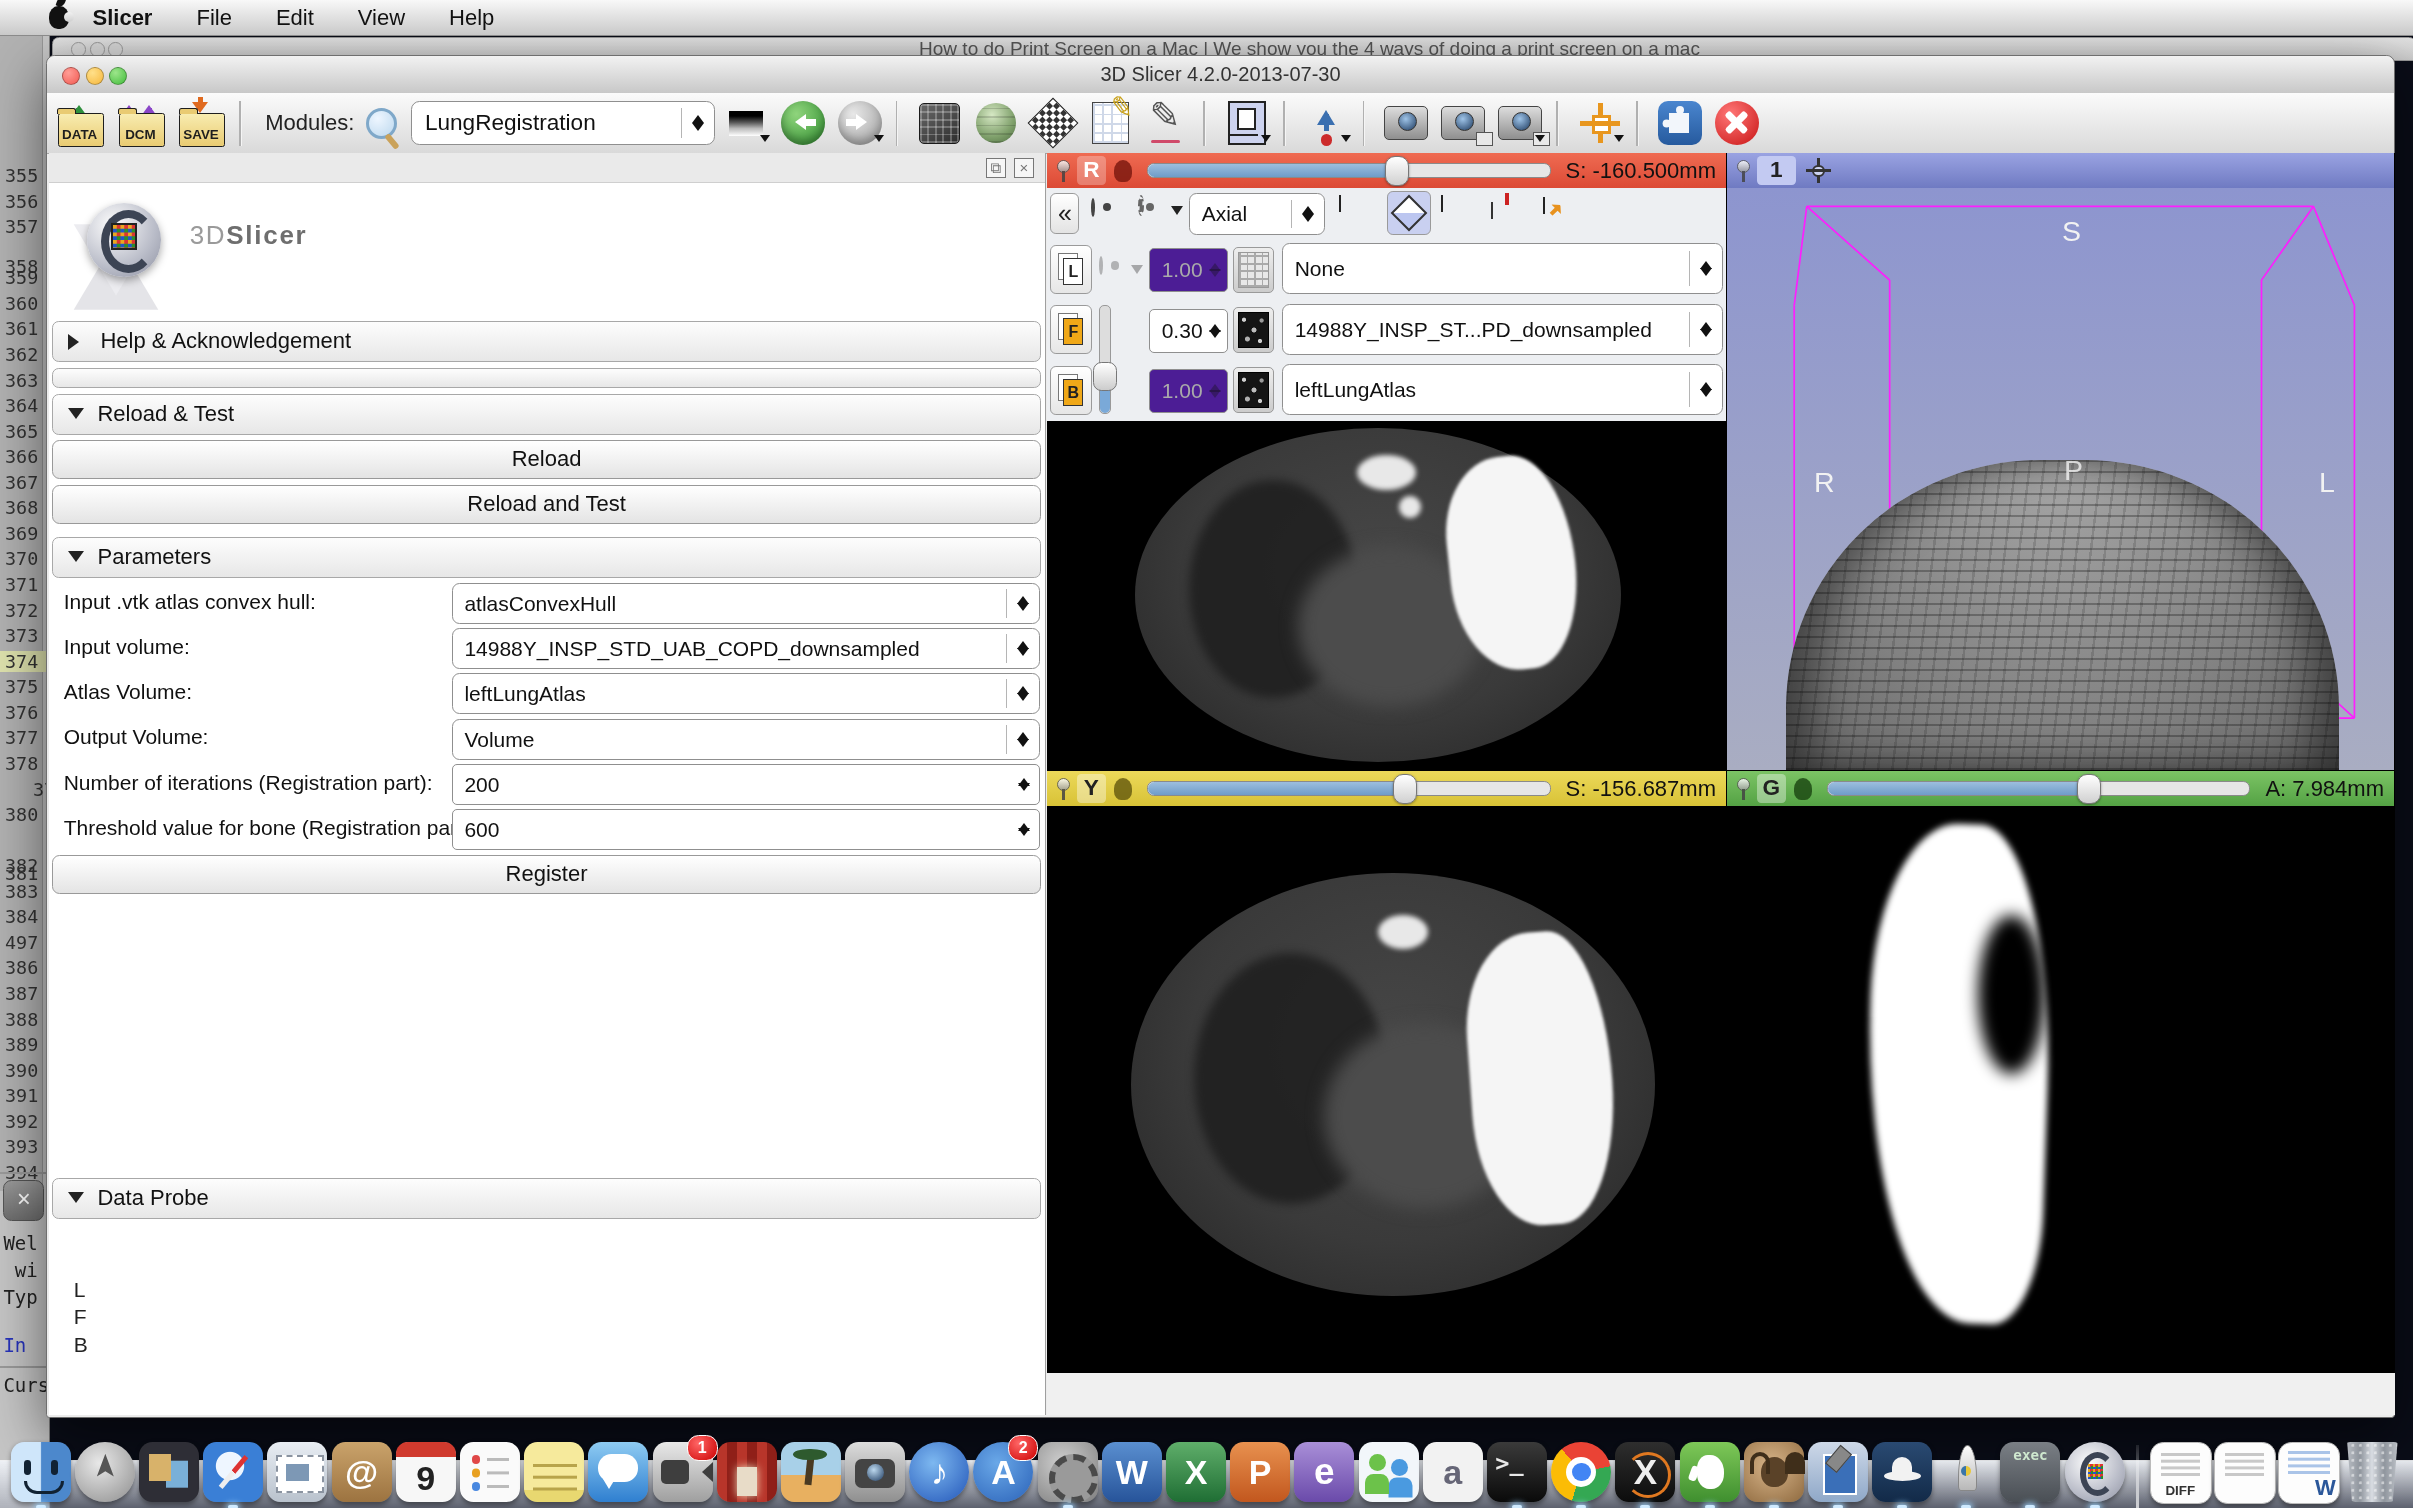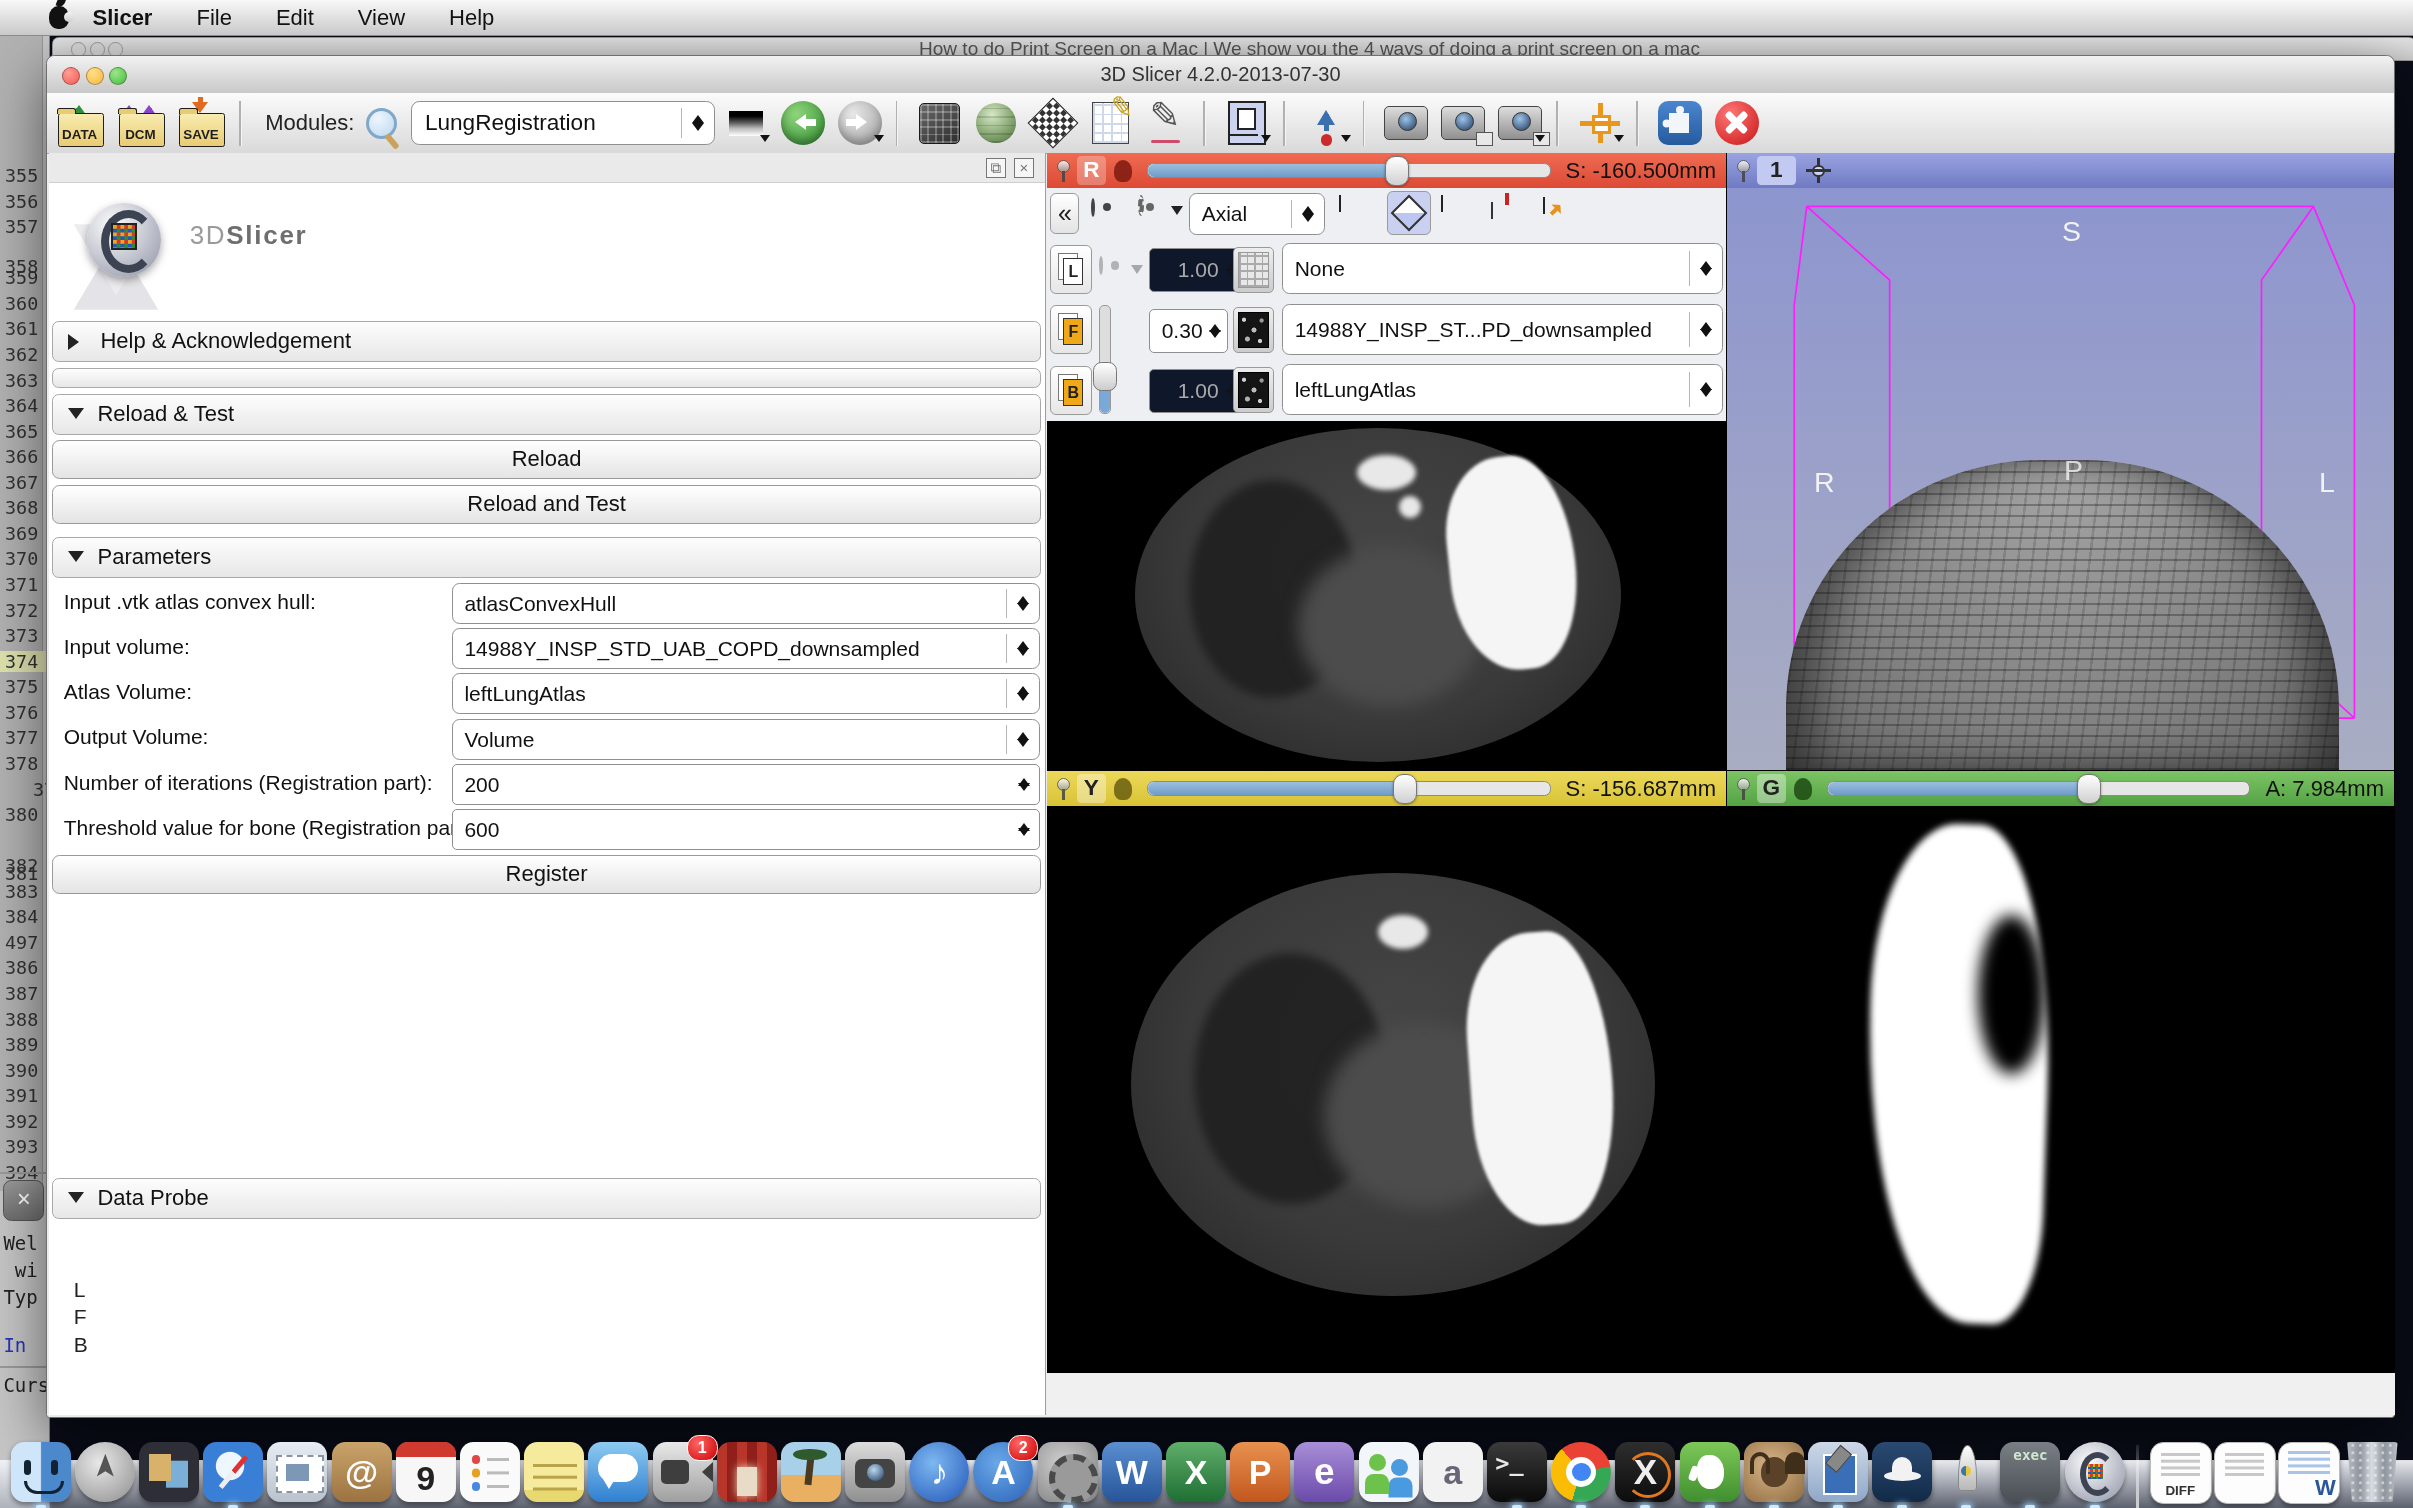--- a/index.html
+++ b/index.html
@@ -199,21 +199,21 @@
   .pushbtn{position:absolute;left:3.4px;width:987px;height:37px;border:1.7px solid #999;border-radius:7.5px;
     background:linear-gradient(#ffffff,#e4e4e4);text-align:center;line-height:35px;font-size:22px;color:#111;}
   .frow-label{position:absolute;left:15px;font-size:21px;color:#111;}
   .combo{position:absolute;background:#fff;border:1.7px solid #8f8f8f;border-radius:7.5px;display:flex;align-items:center;}
   .combo .ctext{flex:1;font-size:21px;color:#111;padding-left:11.7px;white-space:nowrap;overflow:hidden;}
   .combo .spincol{height:72%;}
   .spinbox{position:absolute;background:#fff;border:1.7px solid #8f8f8f;border-radius:5px;display:flex;align-items:center;}
   .spinbox .ctext{flex:1;font-size:21px;color:#111;padding-left:11.7px;}
   .spinbox .arrows{width:28.5px;display:flex;flex-direction:column;align-items:center;gap:2.5px;}
   .spinbox.gray .ctext{color:#aaa;}
-  .spinbox.gray{background:#0f172a;padding-left:16px;}
+  .spinbox.gray{background:#4c1d95;}
   .probe-label{position:absolute;left:25px;font-size:21px;color:#222;}
   
   #views{left:1000px;top:97px;width:1348px;height:1262px;background:#000;}
   .vbar{position:absolute;height:35px;display:flex;align-items:center;}
   .vbar .pin{width:15px;height:25px;position:relative;margin:0 6.7px 0 8.4px;opacity:.85;}
   .vbar .pin::before{content:"";position:absolute;left:1.7px;top:1.7px;width:11px;height:11px;border-radius:50%;
     background:linear-gradient(#fdfdfd,#9a9a9a);border:0.8px solid #555;}
   .vbar .pin::after{content:"";position:absolute;left:6.7px;top:13.4px;width:2.5px;height:11px;background:#444;}
   .vbar .chip{min-width:28.5px;height:28.5px;border-radius:4.2px;text-align:center;line-height:28.5px;
     font-size:22.6px;font-weight:bold;}

